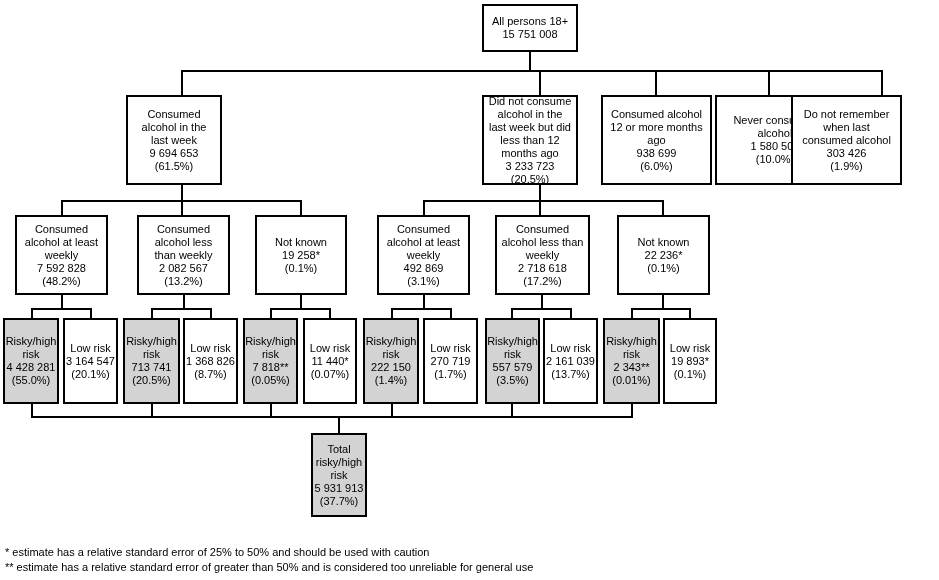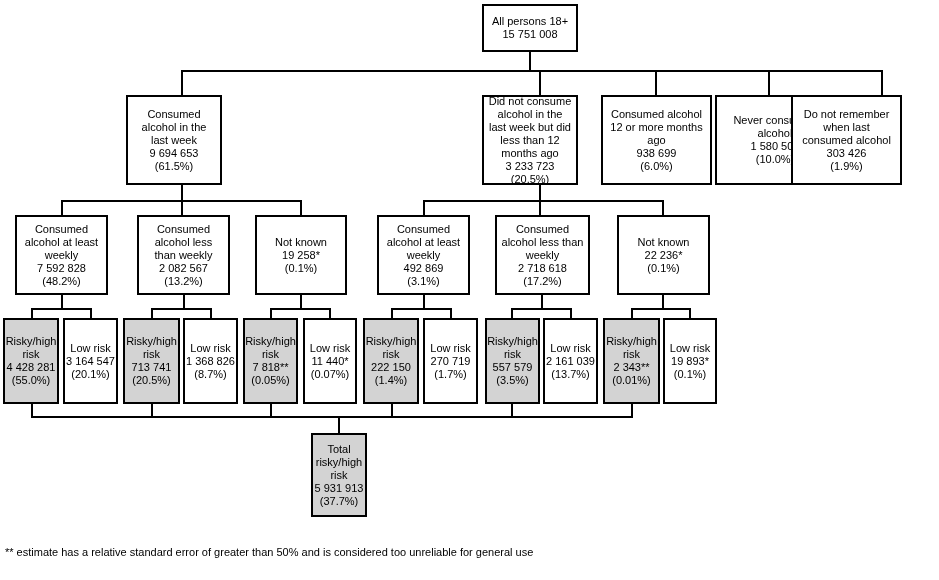--- a/index.html
+++ b/index.html
@@ -222,16 +222,17 @@
   <div class="hline" style="left:31px;top:416px;width:602px"></div>
   <div class="vline" style="left:338px;top:416px;height:17px"></div>
 
   <div class="node r3 gray" style="left:311px;top:433px;width:56px;height:84px">
     <div class="lbl">Total risky/high risk</div>
     <div class="val">5 931 913</div>
     <div class="pct">(37.7%)</div>
   </div>
 
   <div class="footnotes">
+    <div>* estimate has a relative standard error of 25% to 50% and should be used with caution</div>
     <div>** estimate has a relative standard error of greater than 50% and is considered too unreliable for general use</div>
   </div>
 
 </div>
 
 </body></html>

